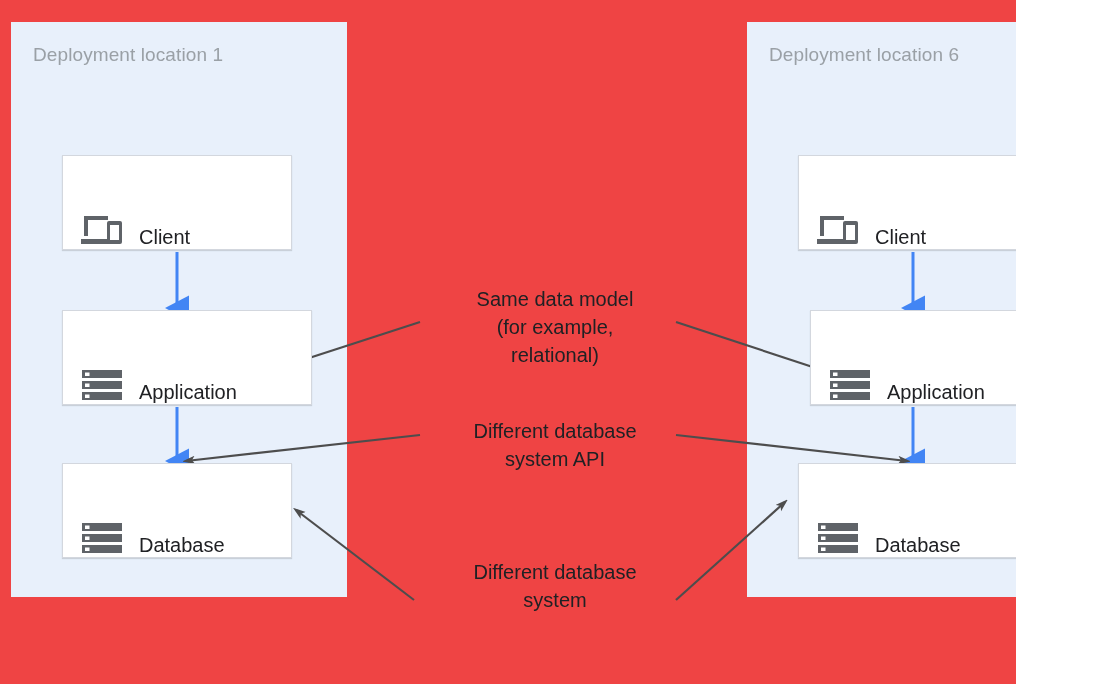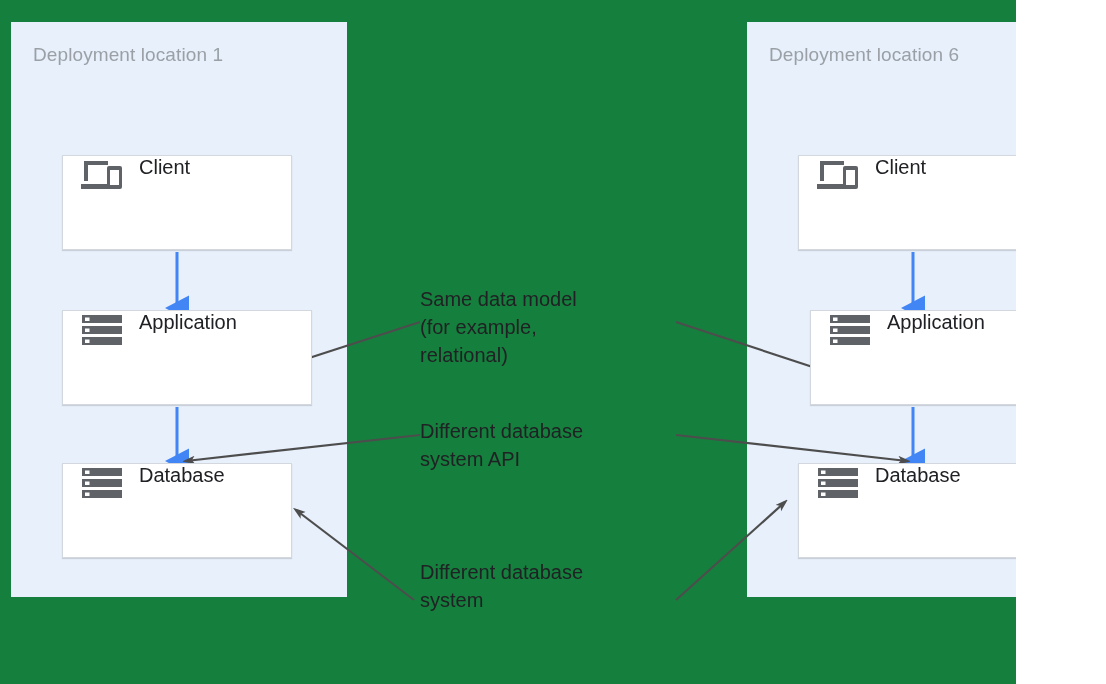--- a/index.html
+++ b/index.html
@@ -35,21 +35,21 @@
     white-space: nowrap;
   }
 
   
   .node {
     position: absolute;
     background: #ffffff;
     border: 1px solid #d3d7de;
     box-sizing: border-box;
     display: flex;
-    align-items: flex-start;
+    align-items: flex-end;
     box-shadow: 0 1px 1px rgba(60,64,67,.18);
   }
   .node-icon {
     flex: 0 0 auto;
     margin-left: 18px;
     width: 42px;
     height: 38px;
     display: flex;
     align-items: center;
     justify-content: center;
@@ -57,41 +57,41 @@
   .node-label {
     margin-left: 16px;
     font-size: 20px;
     color: #202124;
     white-space: nowrap;
   }
 
   
   .annotation {
     position: absolute;
-    text-align: left;
+    text-align: center;
     font-size: 20px;
     line-height: 28px;
     color: #202124;
     white-space: pre-line;
   }
 
   
   #connectors {
     position: absolute;
     left: 0;
     top: 0;
     width: 1106px;
     height: 684px;
     pointer-events: none;
   }
 </style>
 </head>
 <body>
 
-<div id="diagram-root" style="width: 1016px; height: 684px; background: #15803d;">
+<div id="diagram-root" style="width: 1016px; height: 684px; background: #ef4444;">
 
   <div id="zone-layer">
       <div class="zone" style="left: 11px; top: 22px; width: 336px; height: 575px; background: rgb(232, 240, 251);">
         <div class="zone-title" style="color: rgb(154, 160, 166);">Deployment location 1</div>
       </div>
       <div class="zone" style="left: 747px; top: 22px; width: 336px; height: 575px; background: rgb(232, 240, 251);">
         <div class="zone-title" style="color: rgb(154, 160, 166);">Deployment location 6</div>
       </div>
     </div>
 

